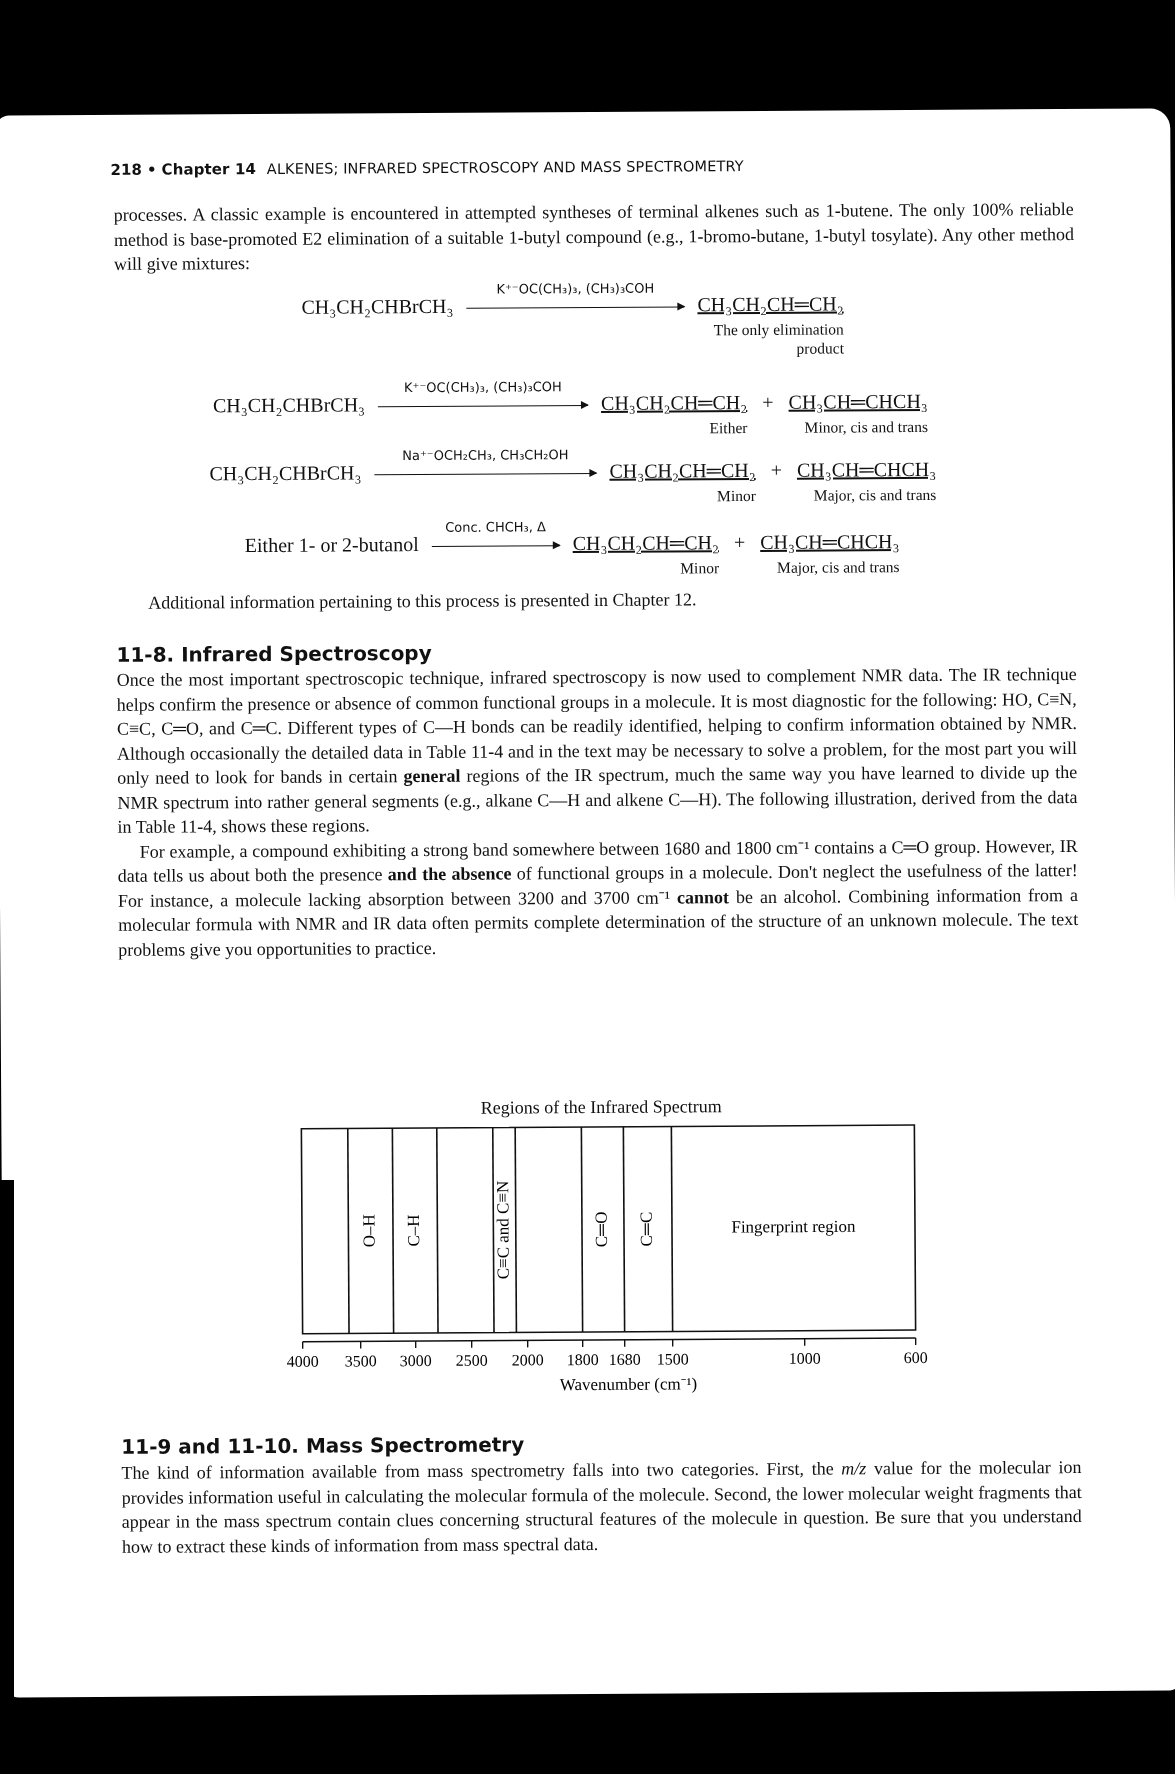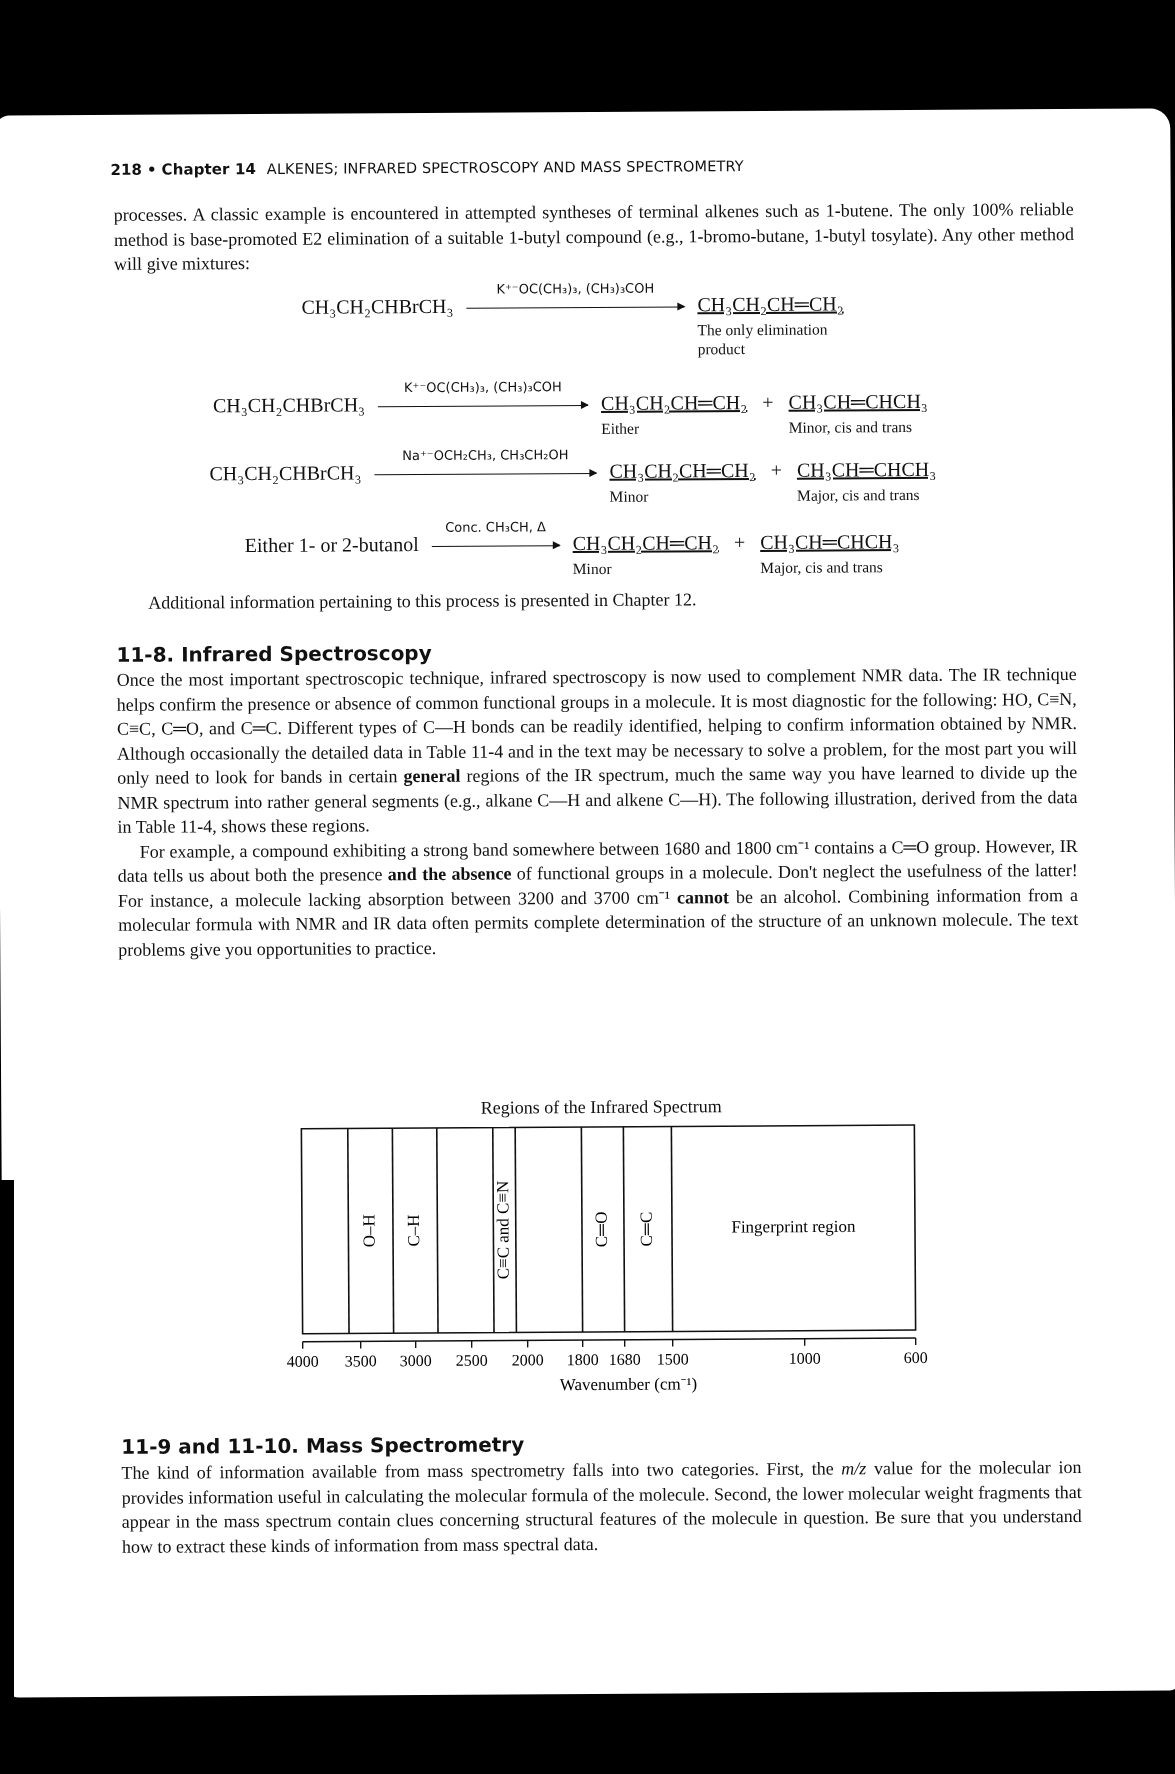--- a/index.html
+++ b/index.html
@@ -16,21 +16,21 @@
   .para p { margin:0; }
   .indent { text-indent:22px; }
   .rxn { position:absolute; font-size:20px; white-space:nowrap; }
   .rxn .reag { display:inline-block; position:relative; vertical-align:middle; margin:0 8px; }
   .rxn .reag .cond { position:absolute; bottom:12px; left:0; right:0; text-align:center;
           font-family:"DejaVu Sans", sans-serif; font-size:13px; white-space:nowrap; }
   .rxn .reag .arrow { display:block; height:1.5px; background:#111; position:relative; }
   .rxn .reag .arrow::after { content:""; position:absolute; right:-1px; top:-3.5px;
           border-left:8px solid #111; border-top:4px solid transparent; border-bottom:4px solid transparent; }
   .prod { display:inline-block; position:relative;text-decoration:underline; }
-  .prod .note { position:absolute; left:0; right:0; top:27px; text-align:left; font-size:15.5px;
+  .prod .note { position:absolute; left:0; right:0; top:27px; text-align:right; font-size:15.5px;
           line-height:19px; white-space:normal; }
   .plus { margin:0 10px; }
   .heading { position:absolute; left:118px; font-family:"DejaVu Sans", sans-serif; font-weight:bold;
           font-size:20px; }
   .chart-wrap { position:absolute; left:250px; top:985px; width:700px; height:300px; }
   .chart-title { position:absolute; top:0; left:0; width:700px; text-align:center; font-size:18px; }
   svg text { font-family:"Liberation Serif", serif; }
   .edge-shadow { position:absolute; left:0; top:1180px; width:14px; height:530px; background:#000; }
 </style>
 </head>
@@ -91,21 +91,21 @@
     <span class="plus">+</span>
     <span class="prod">
       <span>CH₃CH═CHCH₃</span>
       <span class="note">Major, cis and trans</span>
     </span>
   </div>
 
   <div class="rxn" style="left:247px; top:420px;">
     <span>Either 1- or 2-butanol</span>
     <span class="reag" style="width:128px;">
-      <span class="cond">Conc. CH₃CH, Δ</span>
+      <span class="cond">Conc. CHCH₃, Δ</span>
       <span class="arrow"></span>
     </span>
     <span class="prod">
       <span>CH₃CH₂CH═CH₂</span>
       <span class="note">Minor</span>
     </span>
     <span class="plus">+</span>
     <span class="prod">
       <span>CH₃CH═CHCH₃</span>
       <span class="note">Major, cis and trans</span>

